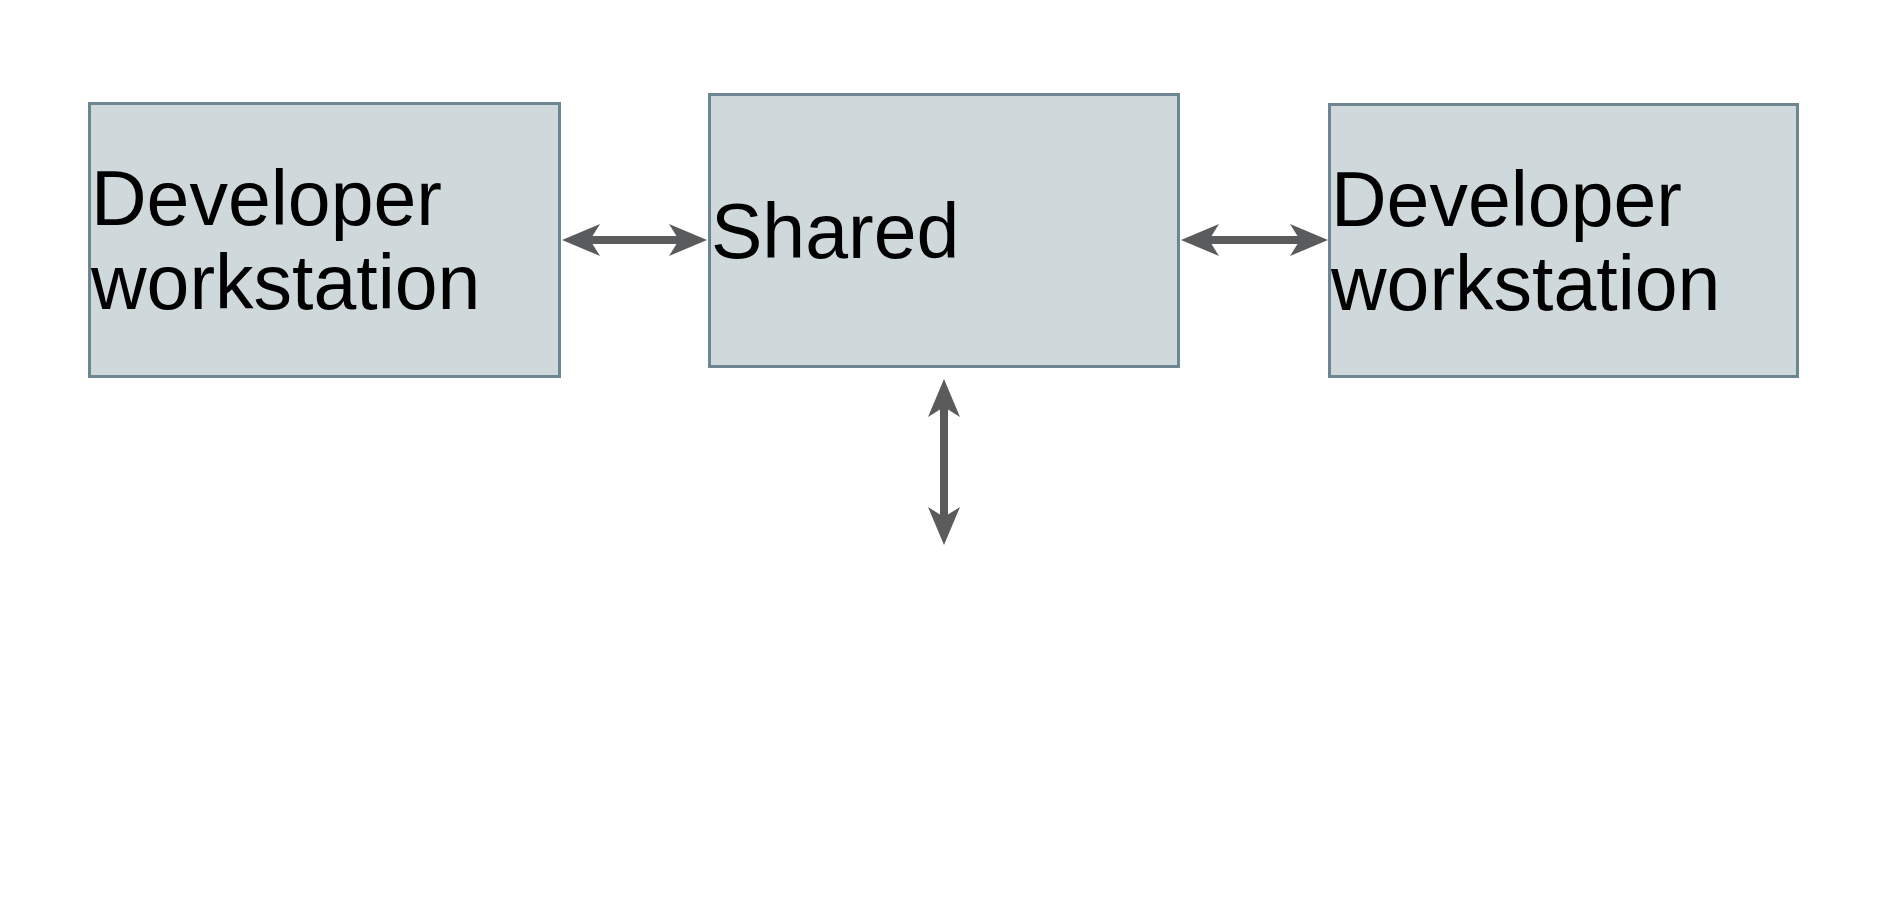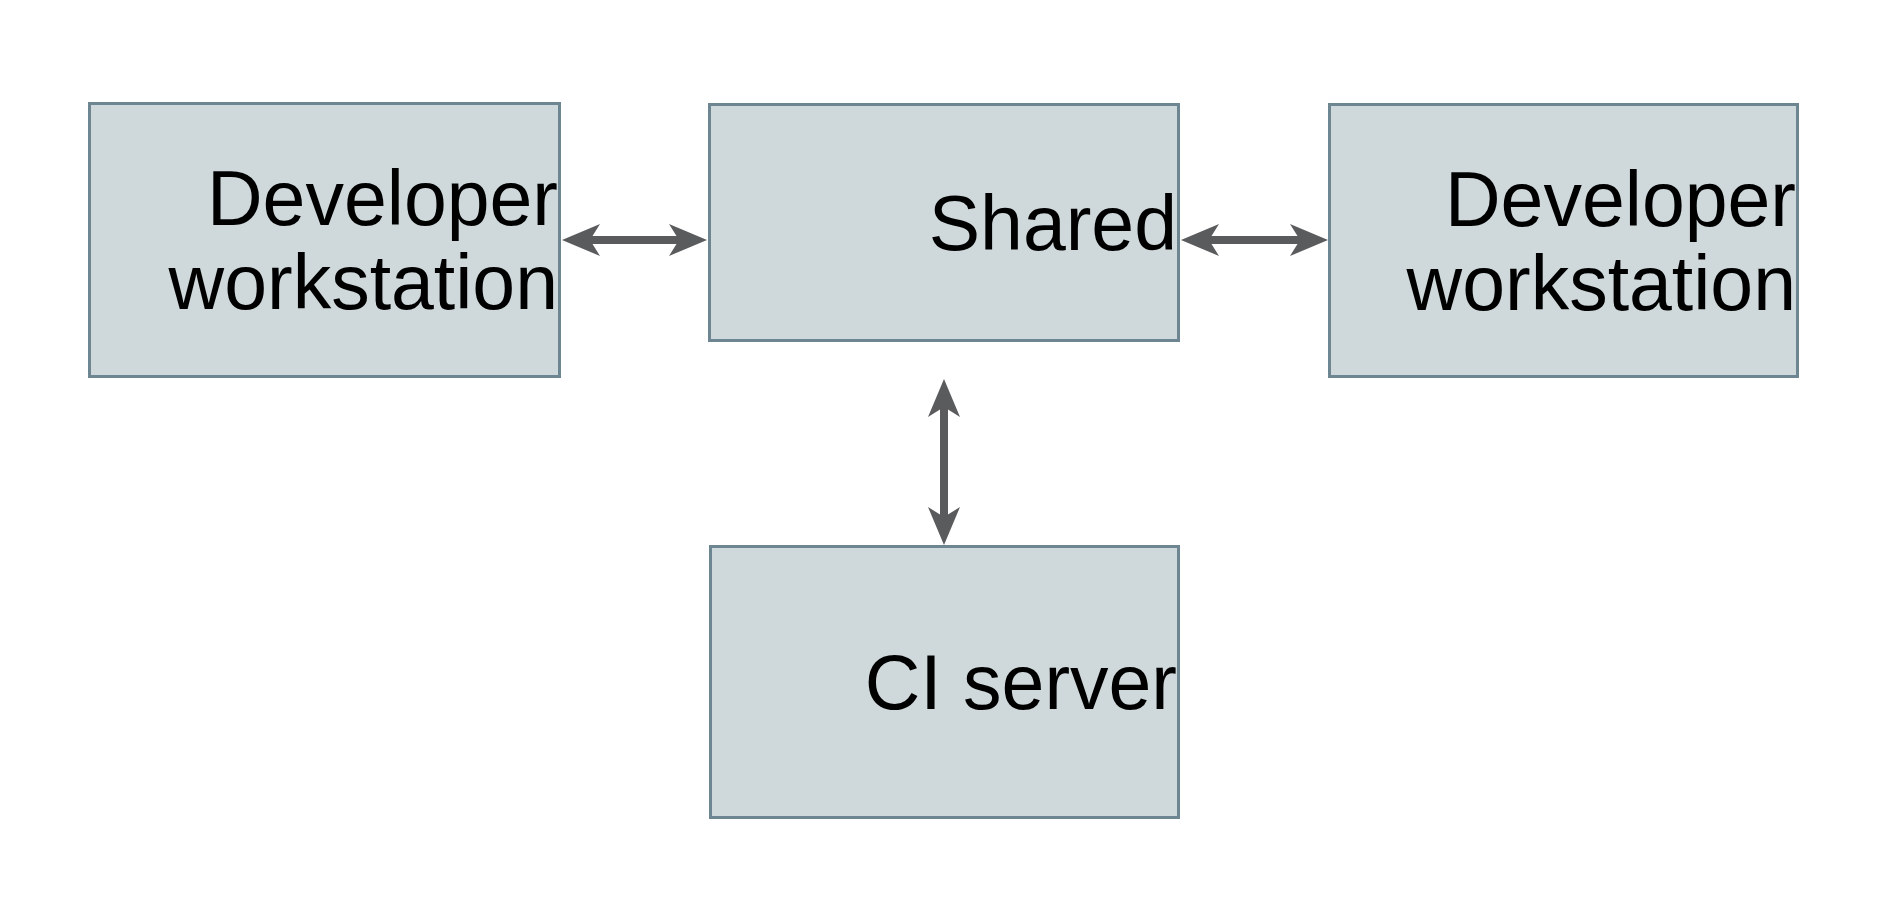--- a/index.html
+++ b/index.html
@@ -37,30 +37,30 @@
   .arrow-head {
     fill: var(--arrow);
   }
   .node {
     position: absolute;
     box-sizing: border-box;
     background: var(--node-fill);
     border: 3px solid var(--node-border);
     display: flex;
     flex-direction: column;
-    align-items: flex-end;
+    align-items: flex-start;
     justify-content: center;
     text-align: center;
     color: var(--text);
     font-size: 77px;
     line-height: 84px;
     letter-spacing: 0px;
   }
   #node-dev-left   { left: 88px;   top: 102px; width: 473px; height: 276px; }
-  #node-shared-cache { left: 708px; top: 103px; width: 472px; height: 239px; gap: 12px; }
+  #node-shared-cache { left: 708px; top: 93px; width: 472px; height: 275px; gap: 12px; }
   #node-dev-right  { left: 1328px; top: 103px; width: 471px; height: 275px; }
   #node-ci-server  { left: 709px;  top: 545px; width: 471px; height: 274px; }
 </style>
 </head>
 <body>
 
 <div class="canvas">
 
   <svg class="arrows-layer" viewBox="0 0 1900 922" xmlns="http://www.w3.org/2000/svg">
 
@@ -90,17 +90,14 @@
 
   <div class="node" id="node-shared-cache">
     <span>Shared</span>
   </div>
 
   <div class="node" id="node-dev-right">
     <span>Developer</span>
     <span>workstation</span>
   </div>
 
-  <div class="node" id="node-ci-server">
-    <span>CI server</span>
-  </div>
 
 </div>
 
 </body></html>

